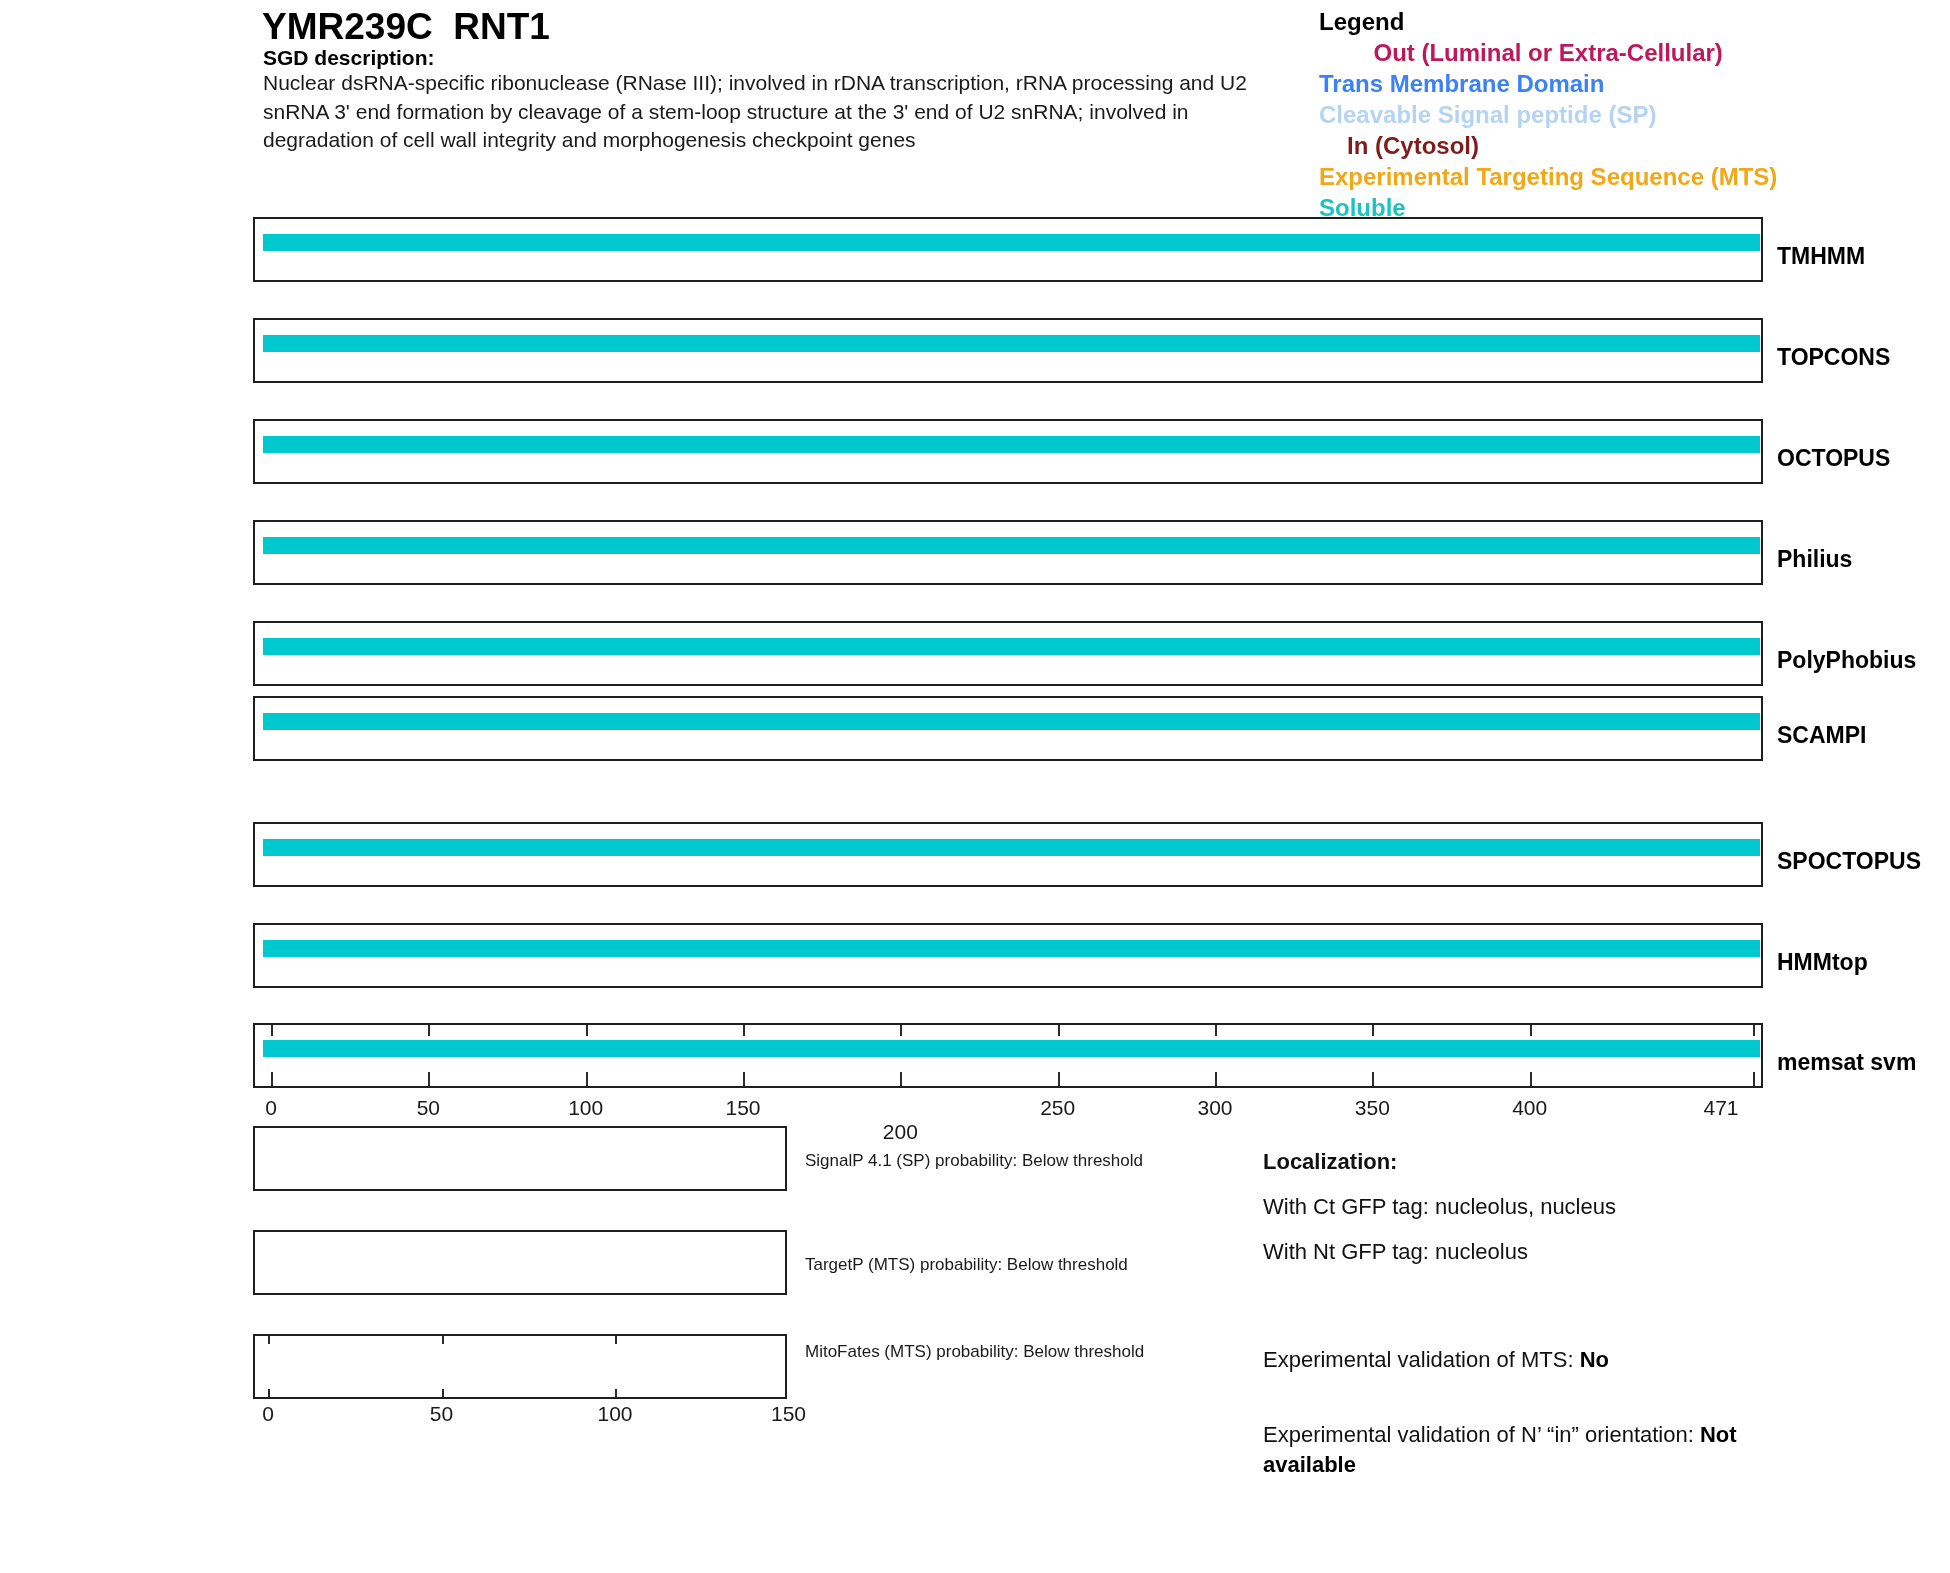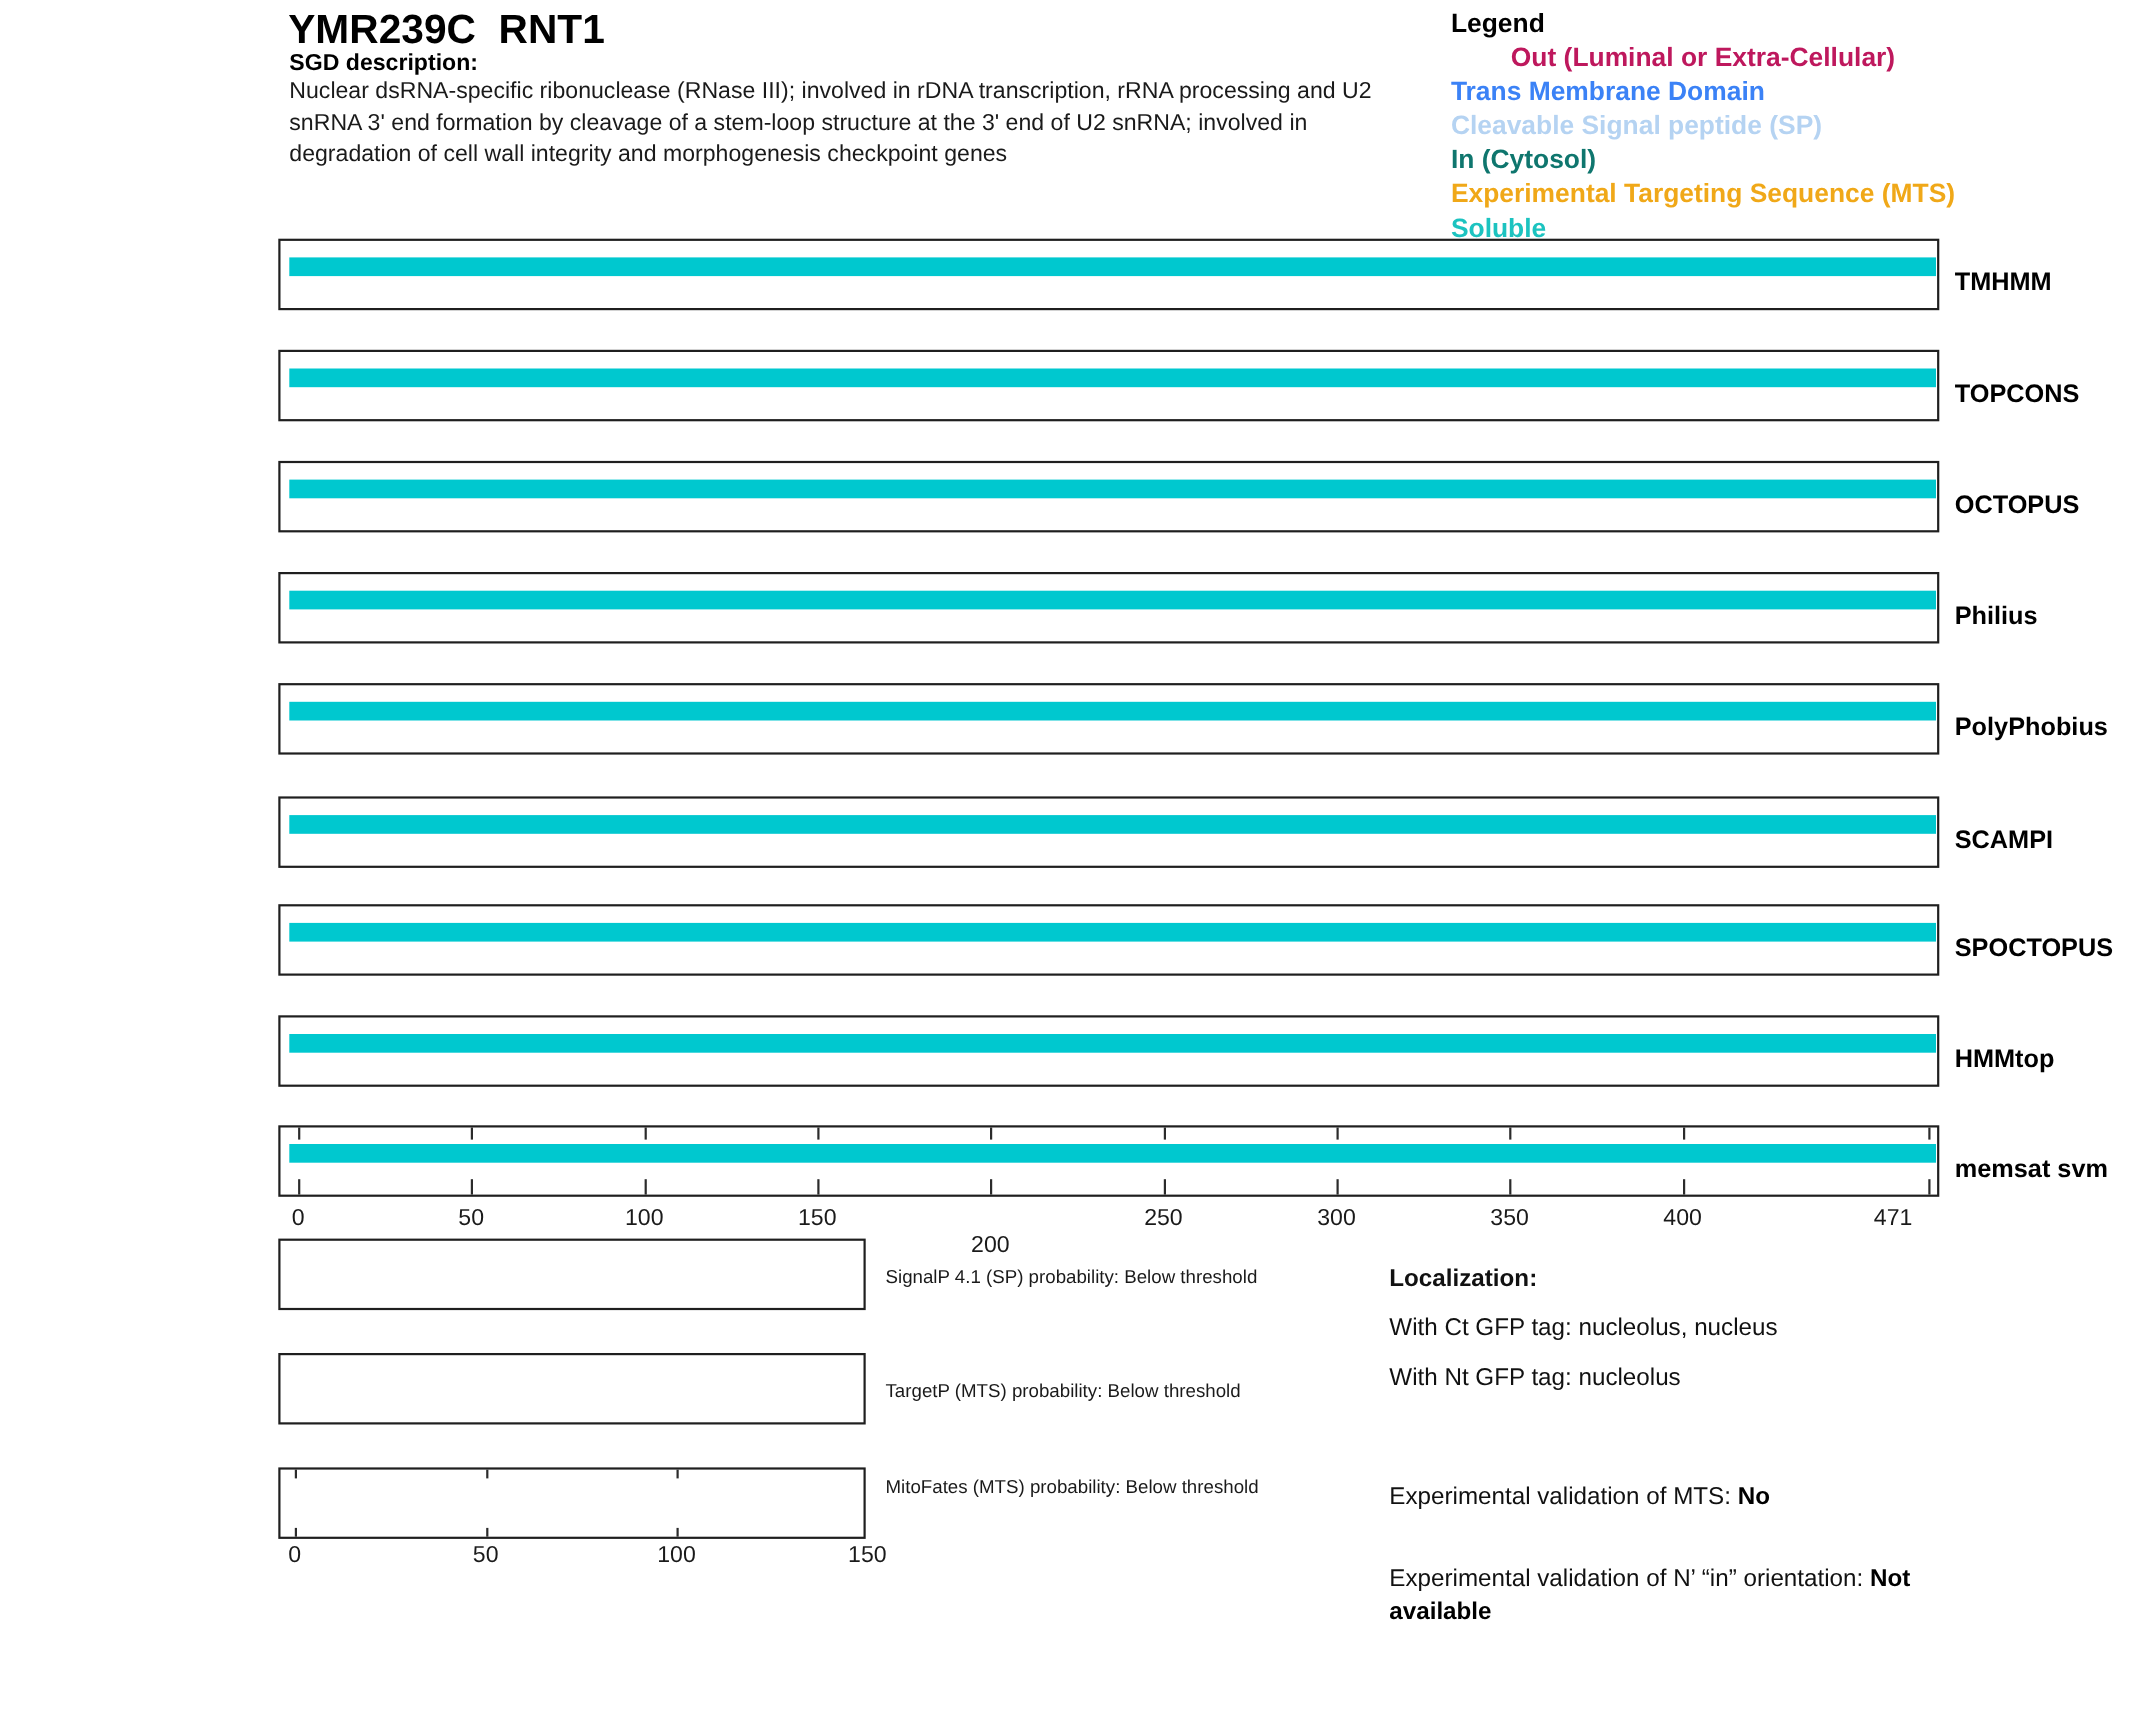--- a/index.html
+++ b/index.html
@@ -39,21 +39,21 @@
     <div>Nuclear dsRNA-specific ribonuclease (RNase III); involved in rDNA transcription, rRNA processing and U2</div>
     <div>snRNA 3' end formation by cleavage of a stem-loop structure at the 3' end of U2 snRNA; involved in</div>
     <div>degradation of cell wall integrity and morphogenesis checkpoint genes</div>
   </div>
 
   <div id="legend" class="abs">
     <div class="legend-title">Legend</div>
     <div style="color: #be185d; text-align: center;">Out (Luminal or Extra-Cellular)</div>
     <div style="color: #3b82f6;">Trans Membrane Domain</div>
     <div style="color: rgb(181, 211, 242);">Cleavable Signal peptide (SP)</div>
-    <div style="color: #0f766e;">In (Cytosol)</div>
+    <div style="color: #7f1d1d; margin-left: 28px;">In (Cytosol)</div>
     <div style="color: rgb(240, 168, 24);">Experimental Targeting Sequence (MTS)</div>
     <div style="color: rgb(28, 195, 192);">Soluble</div>
   </div>
 
   <div class="trow" style="top:217px">
     <div class="tbox">
         <div class="tbar" style="background: rgb(0, 200, 207);"></div>
       </div>
     <div class="tlabel">TMHMM</div>
   </div>
@@ -74,21 +74,21 @@
         <div class="tbar" style="background: rgb(0, 200, 207);"></div>
       </div>
     <div class="tlabel">Philius</div>
   </div>
   <div class="trow" style="top:621px">
     <div class="tbox">
         <div class="tbar" style="background: rgb(0, 200, 207);"></div>
       </div>
     <div class="tlabel">PolyPhobius</div>
   </div>
-  <div class="trow" style="top:724px">
+  <div class="trow" style="top:696px">
     <div class="tbox">
         <div class="tbar" style="background: rgb(0, 200, 207);"></div>
       </div>
     <div class="tlabel">SCAMPI</div>
   </div>
   <div class="trow" style="top:822px">
     <div class="tbox">
         <div class="tbar" style="background: rgb(0, 200, 207);"></div>
       </div>
     <div class="tlabel">SPOCTOPUS</div>

